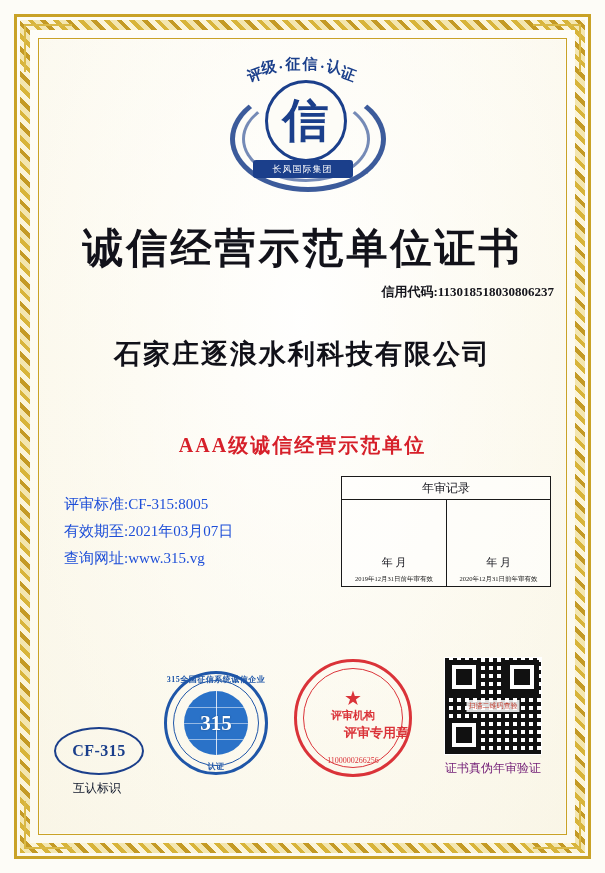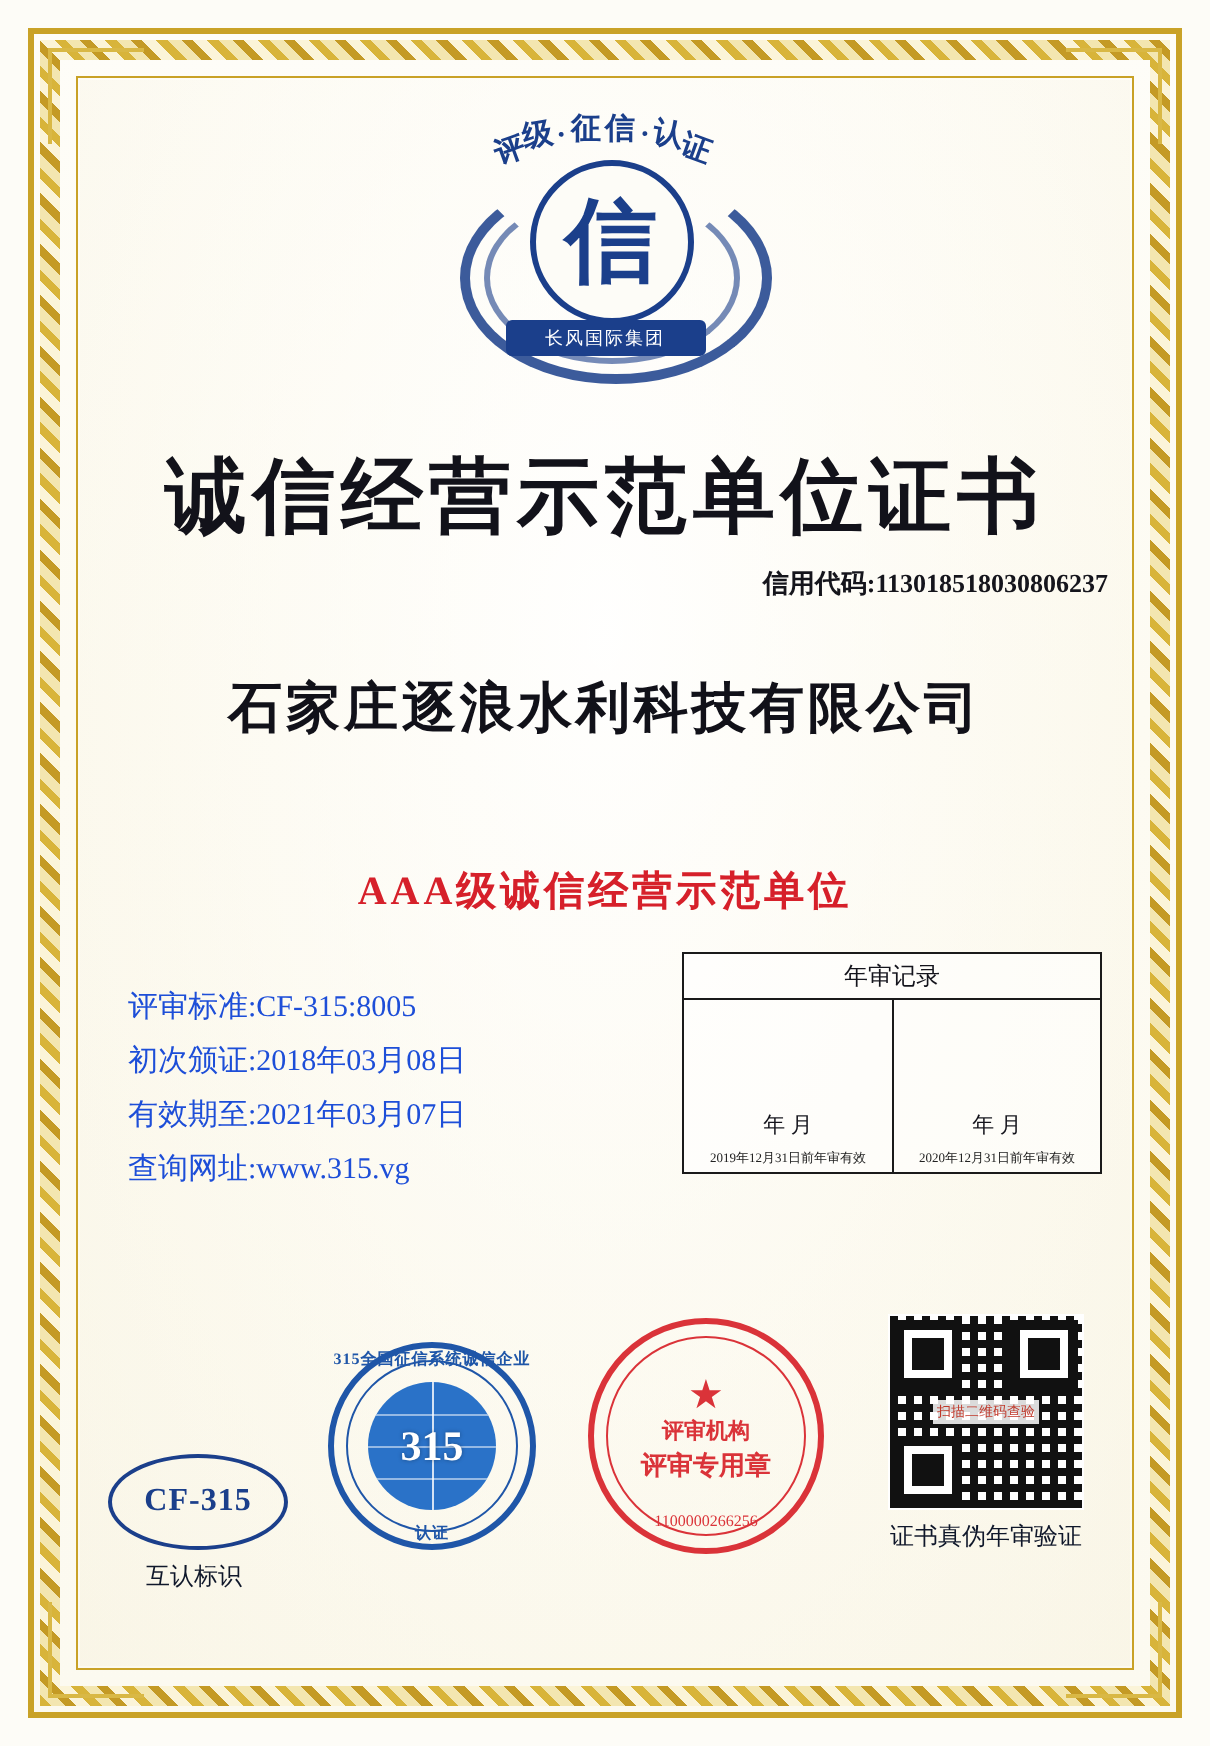--- a/index.html
+++ b/index.html
@@ -440,21 +440,21 @@
     position: absolute;
     top: 46px; left: 0; right: 0;
     text-align: center;
     font-size: 11px;
     font-weight: bold;
     font-family: "Liberation Serif", serif;
   }
   .seal-red .mid-text2 {
     position: absolute;
     top: 62px; left: 0; right: 0;
-    text-align: center;
+    text-align: right;
     font-size: 13px;
     font-weight: bold;
     font-family: "Liberation Serif", serif;
   }
   .seal-red .code-text {
     position: absolute;
     bottom: 9px; left: 0; right: 0;
     text-align: center;
     font-size: 8px;
     font-family: "Liberation Serif", serif;
@@ -504,21 +504,21 @@
     background: rgba(255,255,255,0.85);
     color: #c0392b;
     font-size: 7px;
     padding: 1px 2px;
     white-space: nowrap;
     font-family: "Liberation Serif", serif;
   }
   .qr-caption {
     margin-top: 5px;
     font-size: 12px;
-    color: #0f172a;
+    color: #701a75;
     font-family: "Liberation Serif", serif;
   }
 </style>
 </head>
 <body>
 
 <div class="certificate">
 
   <div class="border-outer"></div>
   <div class="border-pattern"></div>
@@ -549,21 +549,20 @@
     <div class="main-title">诚信经营示范单位证书</div>
 
     <div class="credit-code">信用代码:113018518030806237</div>
 
     <div class="company-name">石家庄逐浪水利科技有限公司</div>
 
     <div class="award-line">AAA级诚信经营示范单位</div>
 
     <div class="details">
       <div>评审标准:CF-315:8005</div>
-      <div>初次颁证:2018年03月08日</div>
       <div>有效期至:2021年03月07日</div>
       <div>查询网址:www.315.vg</div>
     </div>
 
     <div class="review-box">
       <div class="review-title">年审记录</div>
       <div class="review-cells">
         <div class="review-cell">
           <div class="ym">年  月</div>
           <div class="valid">2019年12月31日前年审有效</div>

